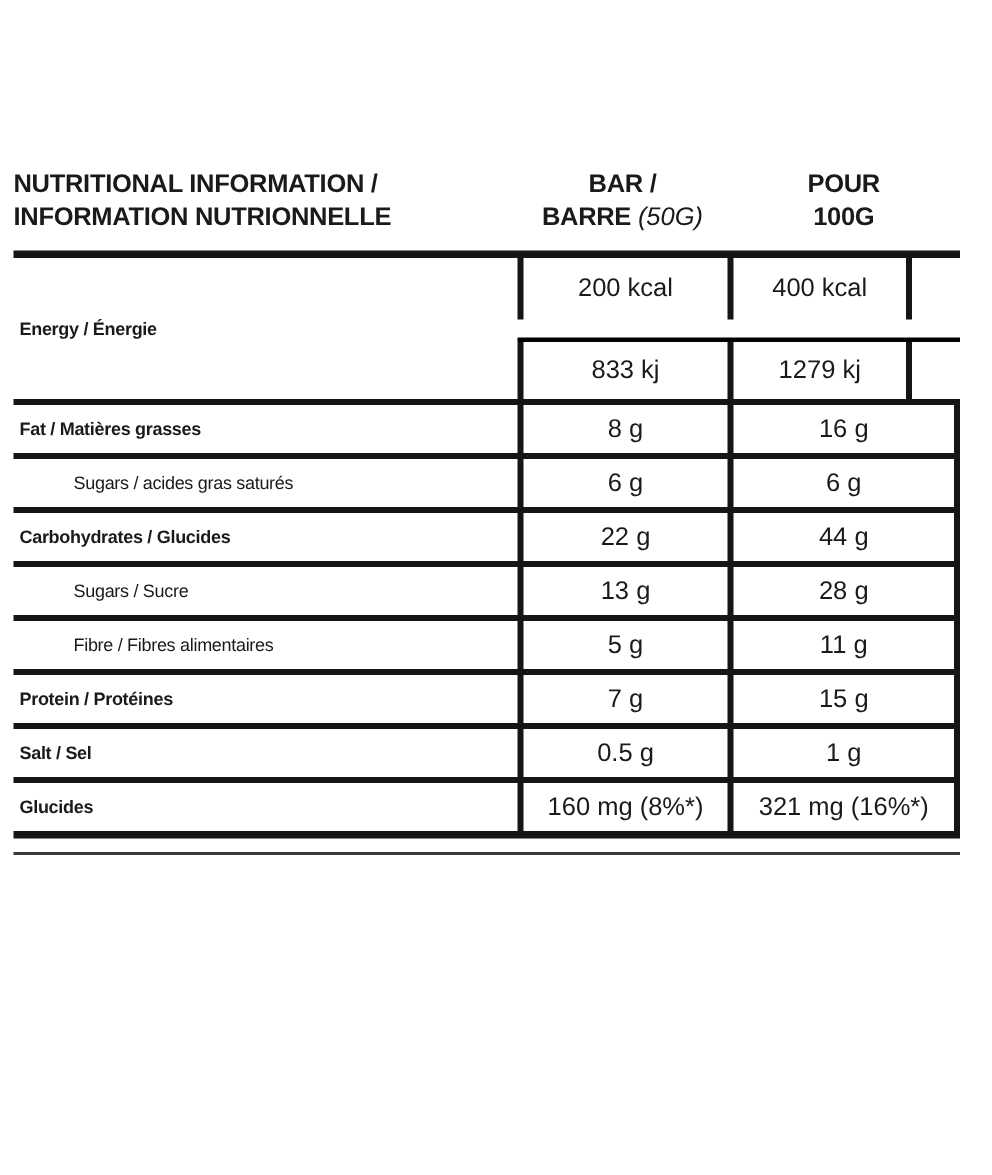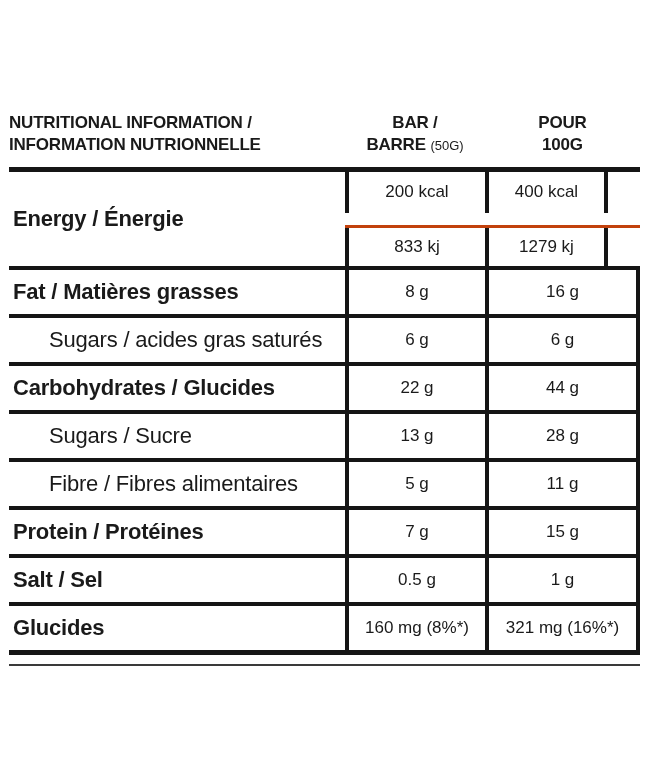--- a/index.html
+++ b/index.html
@@ -26,41 +26,42 @@
     font-weight:bold;
     font-size:17px;
     line-height:1.32;
     letter-spacing:-0.2px;
   }
   .th-labels{ width:336px; text-align:left; }
   .th-bar{ width:140px; text-align:center; }
   .th-per{ width:155px; text-align:center; }
   .th-sub{
     font-weight:normal;
-    font-size:13px;
+    font-size:17px;
     letter-spacing:0;
+    font-style:italic;
   }
   .head-rule{
     height:5px;
     background:#151515;
   }
   
   .row{
     display:flex;
     align-items:stretch;
-    height:48px;
+    height:36px;
     border-top:4px solid #151515;
     box-sizing:border-box;
   }
   .row:first-child{ border-top:none; }
   .cell-label{
     width:336px;
     display:flex;
     align-items:center;
-    font-size:22px;
+    font-size:12px;
     padding-left:4px;
     box-sizing:border-box;
     letter-spacing:-0.2px;
   }
   .bold .cell-label, .cell-label.bold{ font-weight:bold; }
   .cell-label.indent{ padding-left:40px; }
   .cell-val{
     display:flex;
     align-items:center;
     justify-content:center;
@@ -79,21 +80,21 @@
   .energy-vals{
     display:flex;
     flex-direction:column;
     width:295px;
   }
   .energy-subrow{
     display:flex;
     height:47px;
     box-sizing:border-box;
   }
-  .energy-subrow + .energy-subrow{ border-top:3px solid #c2410c;margin-top:12px; }
+  .energy-subrow + .energy-subrow{ border-top:3px solid #000000;margin-top:12px; }
   .energy-subrow .cell-bar{ width:140px; }
   .energy-subrow .cell-per{ width:123px; }
   
   .foot-rule-thick{ height:5px; background:#151515; }
   .foot-rule-thin{ height:2px; background:#3a3a3a; margin-top:9px; }
 </style>
 </head>
 <body>
 
 <div class="table-wrap">

